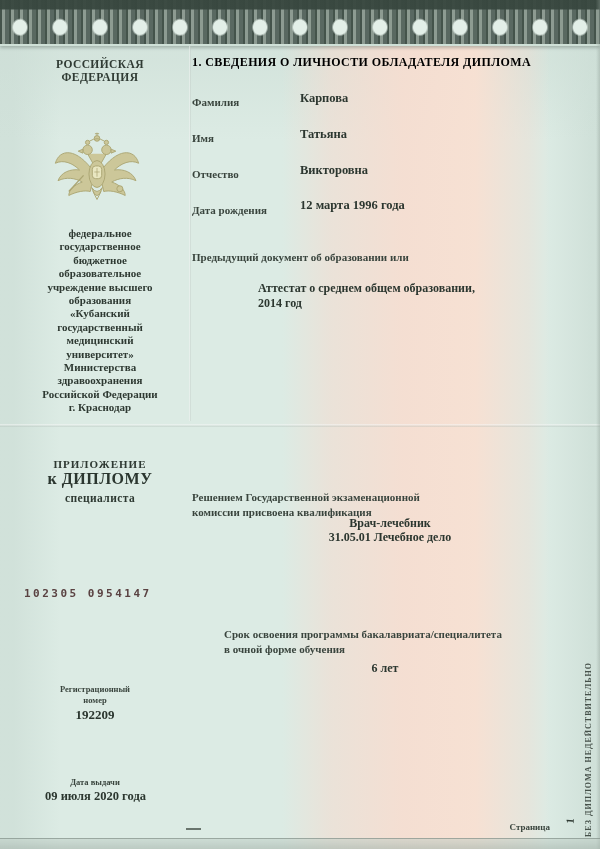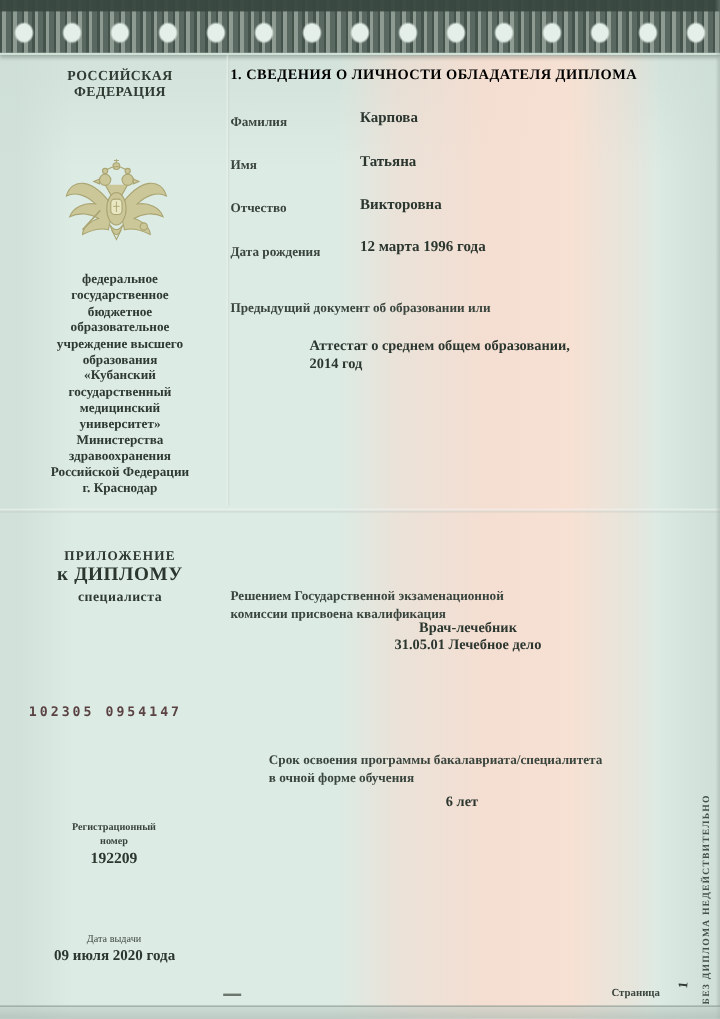--- a/index.html
+++ b/index.html
@@ -89,21 +89,21 @@
   .supp-1{left:35px;top:458px;width:130px;font-size:11px;font-weight:600;letter-spacing:1px;color:#2e3932;}
   .supp-2{left:35px;top:470px;width:130px;font-size:16px;font-weight:600;letter-spacing:.5px;color:#2b362f;}
   .supp-3{left:35px;top:492px;width:130px;font-size:11.5px;font-weight:bold;letter-spacing:.4px;color:#2e3932;}
   .serial{
     left:24px;top:587px;width:200px;text-align:left;
     font-family:"DejaVu Sans Mono","Liberation Mono",monospace;
     font-size:11px;font-weight:bold;letter-spacing:2.5px;color:#5a4242;
   }
   .reg-label{left:40px;top:684px;width:110px;font-size:8.5px;font-weight:600;line-height:10.5px;color:#39443d;}
   .reg-value{left:40px;top:707px;width:110px;font-size:13px;font-weight:600;color:#2b362f;}
-  .issue-label{left:40px;top:777px;width:110px;font-size:8.5px;font-weight:400;color:#39443d;}
+  .issue-label{left:40px;top:777px;width:110px;font-size:8.5px;font-weight:700;color:#39443d;}
   .issue-value{left:18px;top:789px;width:155px;font-size:12.5px;font-weight:600;color:#2b362f;}
 
   
   .s1-title{left:192px;top:55px;width:370px;font-size:12px;font-weight:bold;letter-spacing:.4px;color:#000000;}
   .field-label{left:192px;width:130px;font-size:11px;font-weight:600;color:#39443d;}
   .field-value{left:300px;width:180px;text-align:left;font-size:12.5px;font-weight:700;color:#2b362f;}
   .fl-0{top:96px;} .fv-0{top:91px;}
   .fl-1{top:132px;} .fv-1{top:127px;}
   .fl-2{top:168px;} .fv-2{top:163px;}
   .fl-3{top:204px;} .fv-3{top:198px;}

